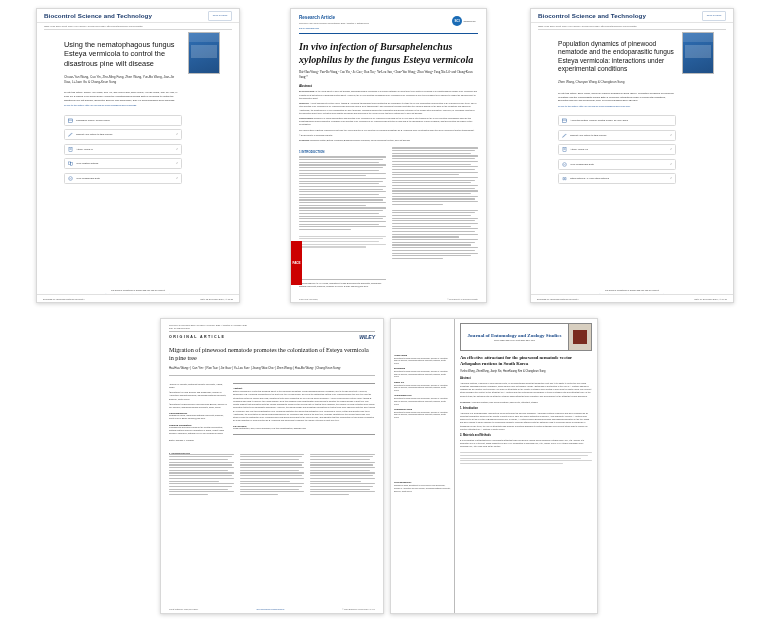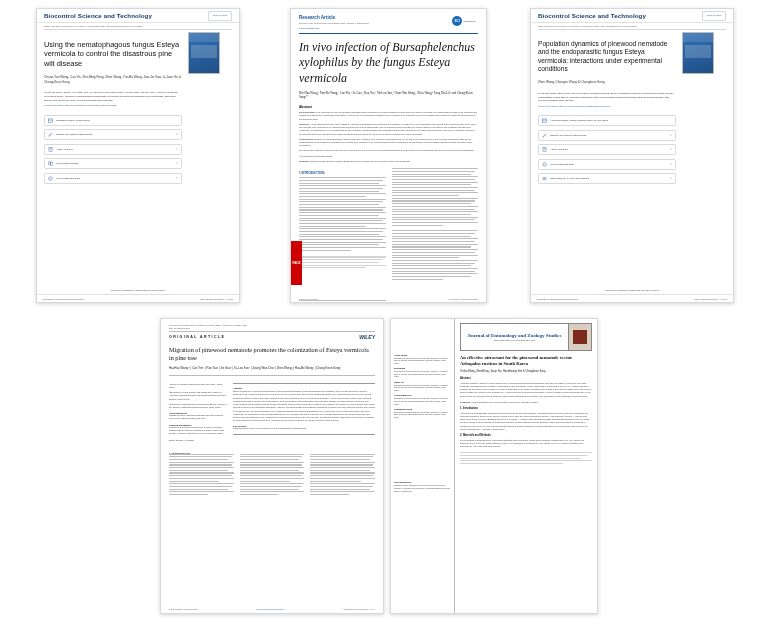--- a/index.html
+++ b/index.html
@@ -56,21 +56,21 @@
     display: flex; align-items: center; justify-content: center;
     background: #fff;
   }
   .tf-logo span { font-size: 2px; color: #2a5d9f; text-align: center; line-height: 1.1; }
   .tf-issn {
     font-size: 2.2px;
     color: #666;
     padding: 2px 7px 0 7px;
   }
   .tf-rule { height: 0.7px; background: #d6d6d6; margin: 2px 7px; }
-  .tf-body { display: flex; padding: 0 7px; }
+  .tf-body { display: flex; padding: 0 7px; margin-left: 20px; }
   .tf-left { flex: 1; padding-right: 6px; }
   .tf-right { width: 74px; }
   .tf-title {
     font-size: 7.4px;
     line-height: 1.28;
     color: #111;
     font-weight: normal;
     margin: 8px 0 7px 0;
   }
   .tf-authors {
@@ -161,22 +161,22 @@
   }
   .sci-logo .circ {
     width: 10px; height: 10px; border-radius: 50%;
     background: #1a6bb5;
     display:flex;align-items:center;justify-content:center;
     color:#fff;font-size:3px;font-weight:bold;
   }
   .sci-logo .txt { font-size: 2px; color: #333; line-height: 1.2; }
   .sci-rule { height: 0.8px; background: #14539a; margin: 3px 8px 0 8px; }
   .sci-title {
-    font-size: 12px;
-    font-weight: normal;
+    font-size: 10px;
+    font-weight: bold;
     font-style: italic;
     color: #111;
     padding: 6px 8px 0 8px;
     line-height: 1.3;
     font-family: "Liberation Serif", serif;
   }
   .sci-authors {
     font-size: 3.1px; color: #222; padding: 4px 8px 0 8px; line-height: 1.55;
     font-family: "Liberation Serif", serif;
   }

